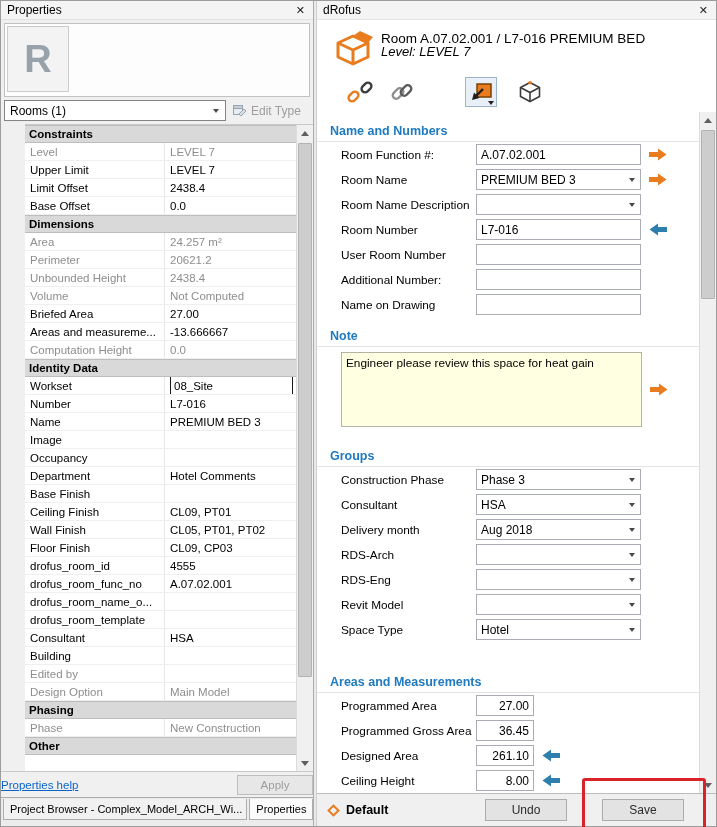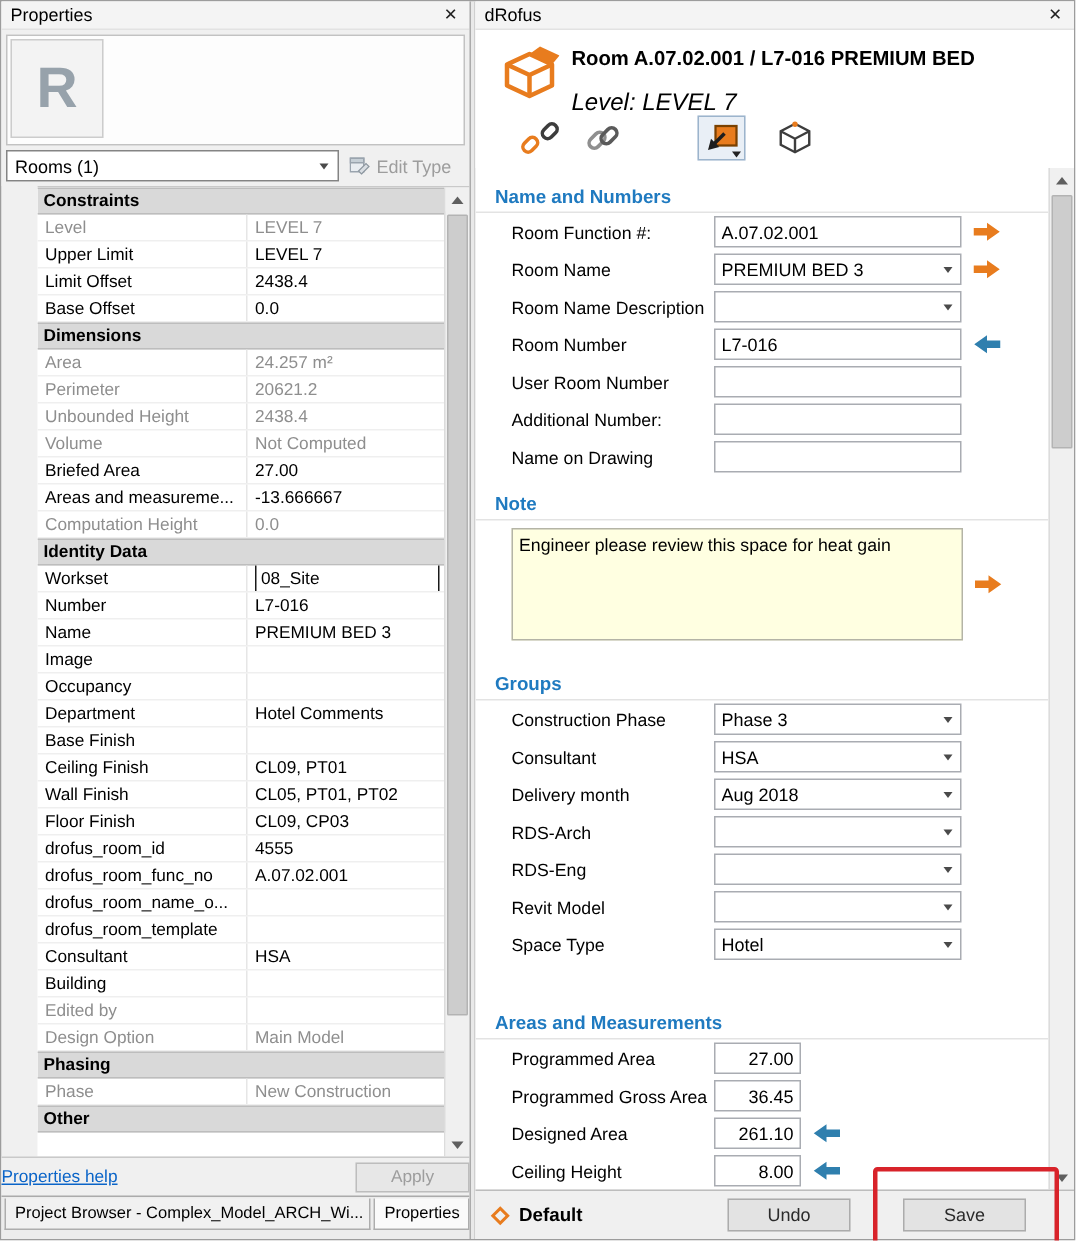--- a/index.html
+++ b/index.html
@@ -64,23 +64,23 @@
   .tab { height:21px; max-width:246px; padding:0 6px; display:flex; align-items:center; font-size:11px;
     background:#f1f1f1; border:1px solid #adadad; border-top:none; white-space:nowrap; overflow:hidden;text-align:center; }
   .tab.active { background:#fafafa; }
 
   .divider { width:4px; flex:0 0 4px; background:#e9e9e9; border-left:1px solid #ababab; border-right:1px solid #cfcfcf; }
 
   
   .right-panel { flex:1; display:flex; flex-direction:column; background:#fff; }
   .dr-header { height:92px; flex:0 0 92px; position:relative; background:#fff; }
   .dr-logo { position:absolute; left:16px; top:9px; width:40px; height:38px; }
-  .dr-title { position:absolute; left:64px; top:11px; right:2px; font-size:13.5px; font-weight:bold;
+  .dr-title { position:absolute; left:64px; top:11px; right:2px; font-size:13.5px; font-weight:normal;
     white-space:nowrap; overflow:hidden; }
-  .dr-sub { position:absolute; left:64px; top:40px; font-style:italic; font-size:16px; }
+  .dr-sub { position:absolute; left:64px; top:24px; font-style:italic; font-size:13px; }
   .dr-toolbar { position:absolute; left:28px; top:56px; height:32px; display:flex; align-items:center; }
   .tool-icon { width:26px; height:26px; display:flex; align-items:center; justify-content:center; }
   .tool-toggle { width:32px; height:30px; display:flex; align-items:center; justify-content:center;
     background:#e9eff6; border:1px solid #9cb4cc; position:relative; }
   .tool-toggle .dd-tri { position:absolute; bottom:1px; right:2px; border-left:3px solid transparent;
     border-right:3px solid transparent; border-top:4px solid #222; }
 
   .dr-body { flex:1; display:flex; overflow:hidden; }
   .dr-form { flex:1; overflow:hidden; }
   .dr-heading { color:#1F7AC0; font-weight:bold; font-size:12.5px; padding:2px 0 3px 13px;

